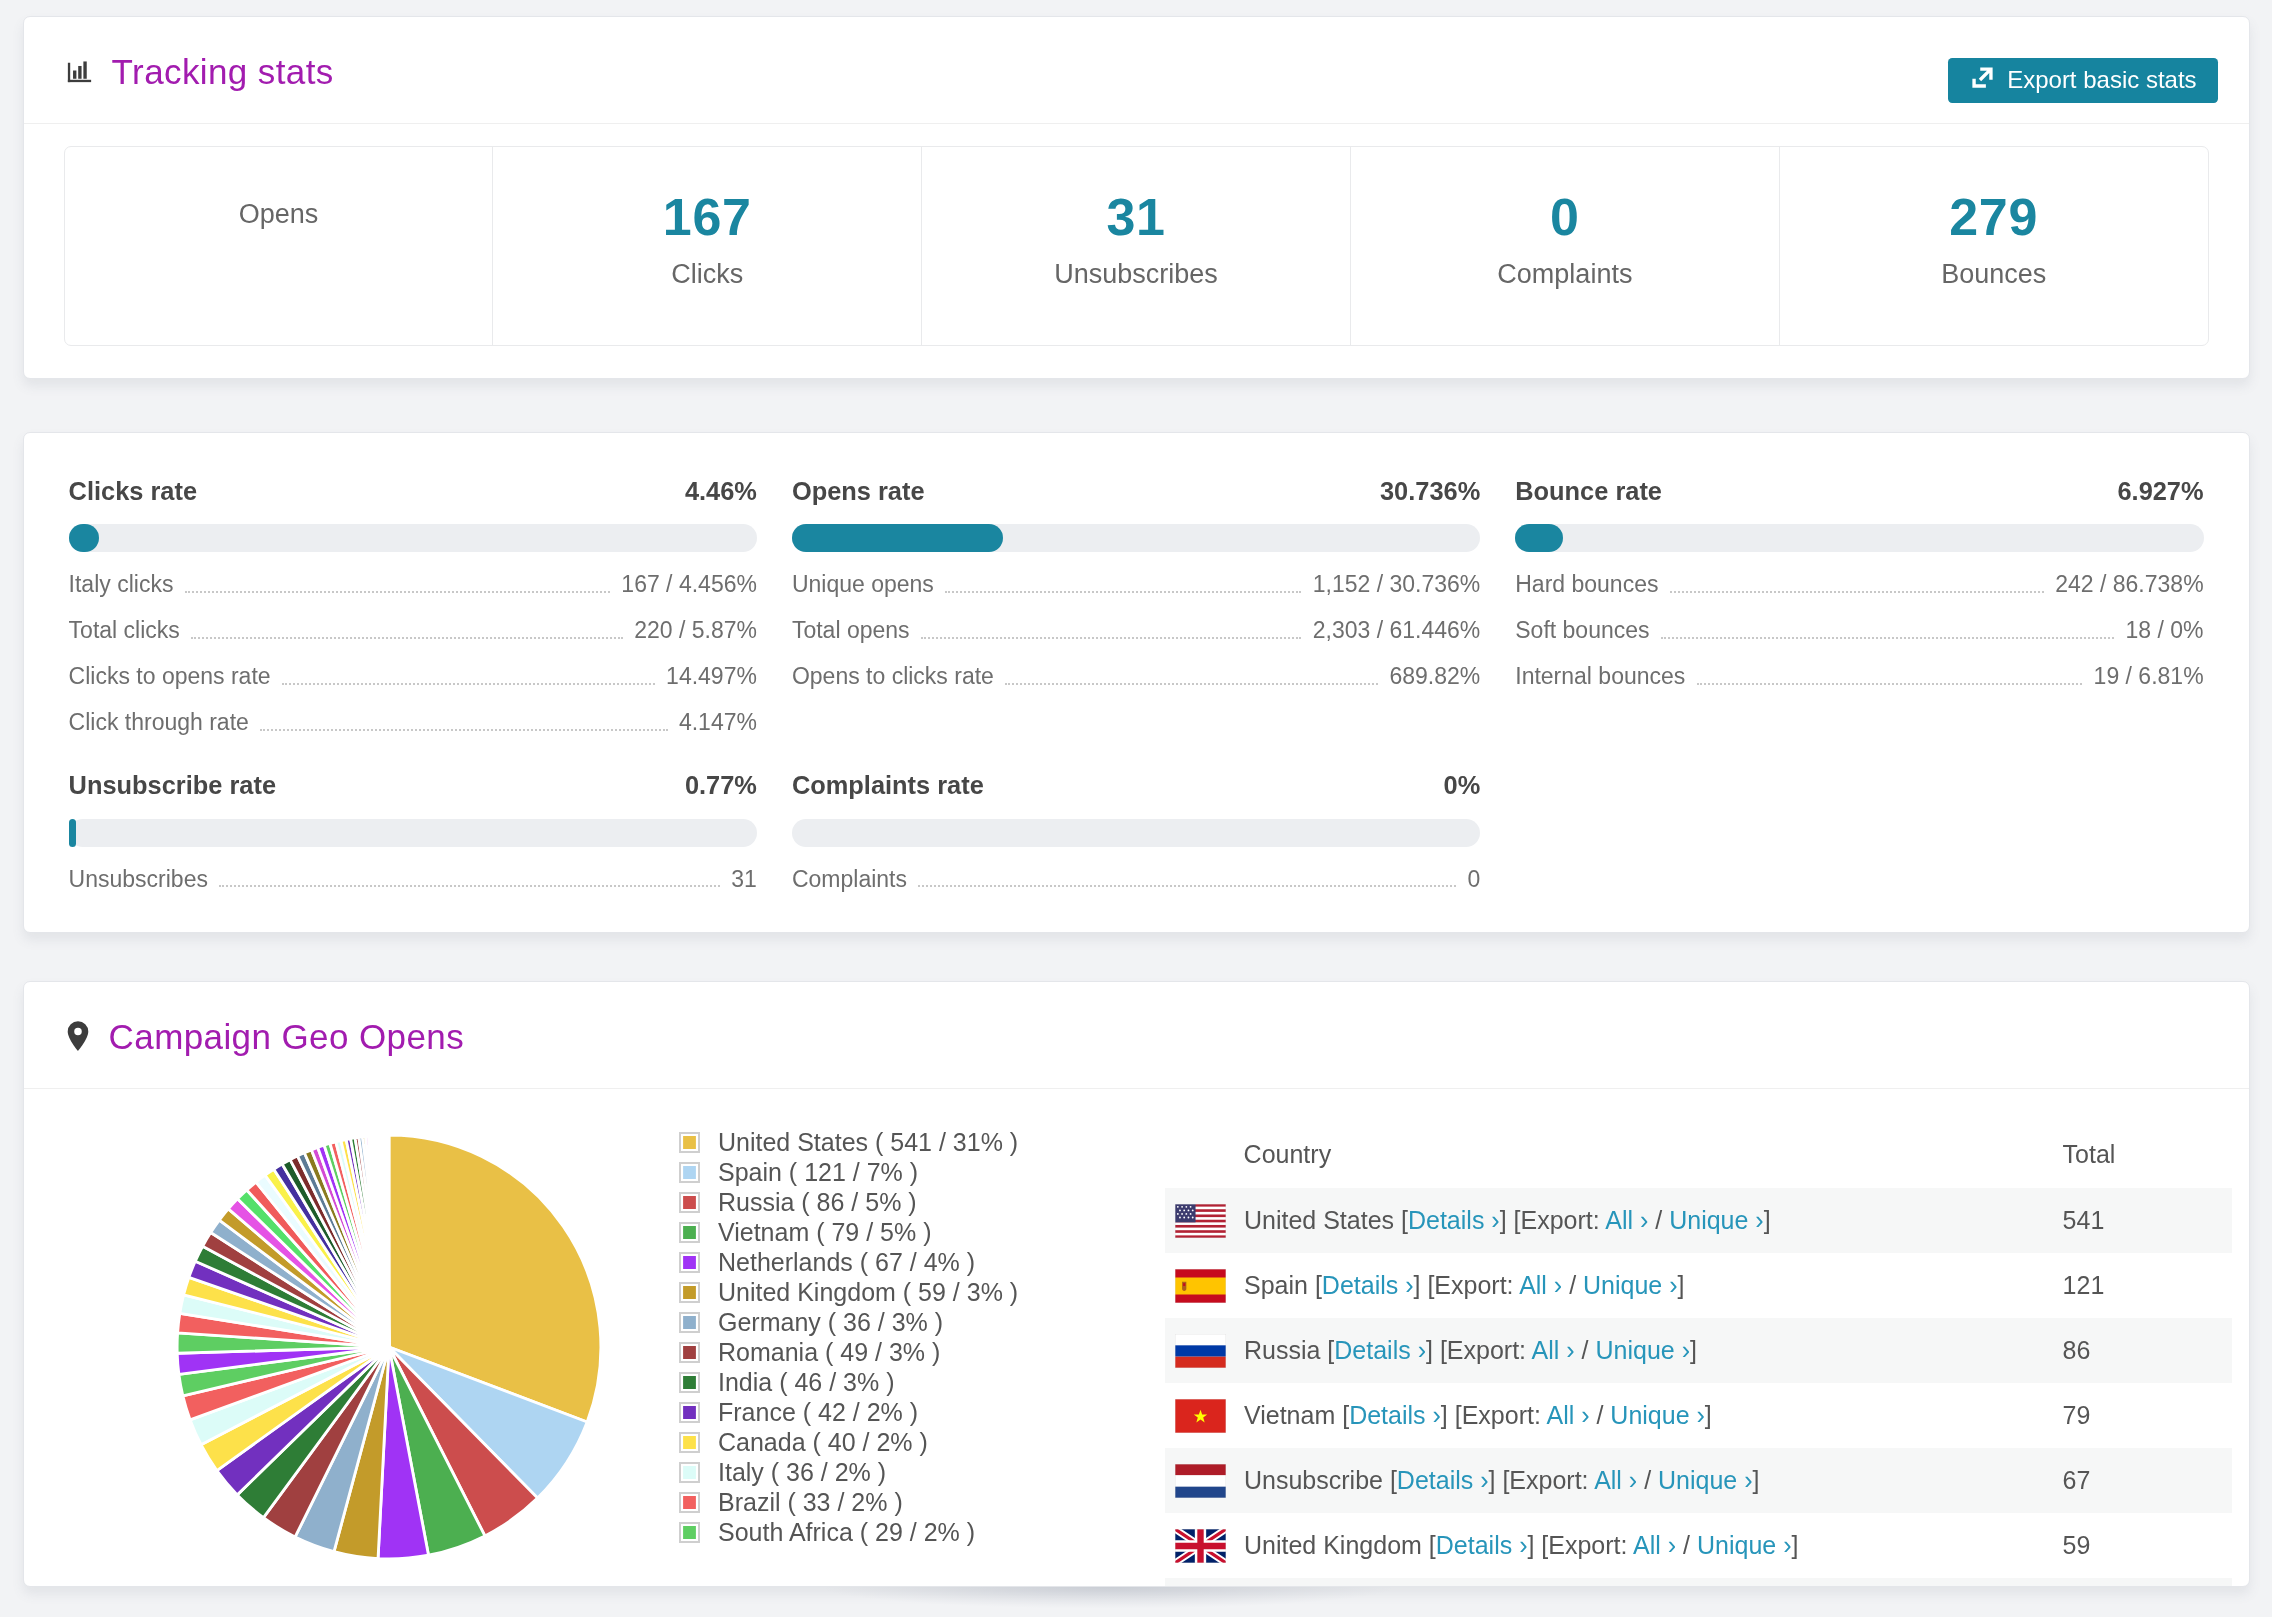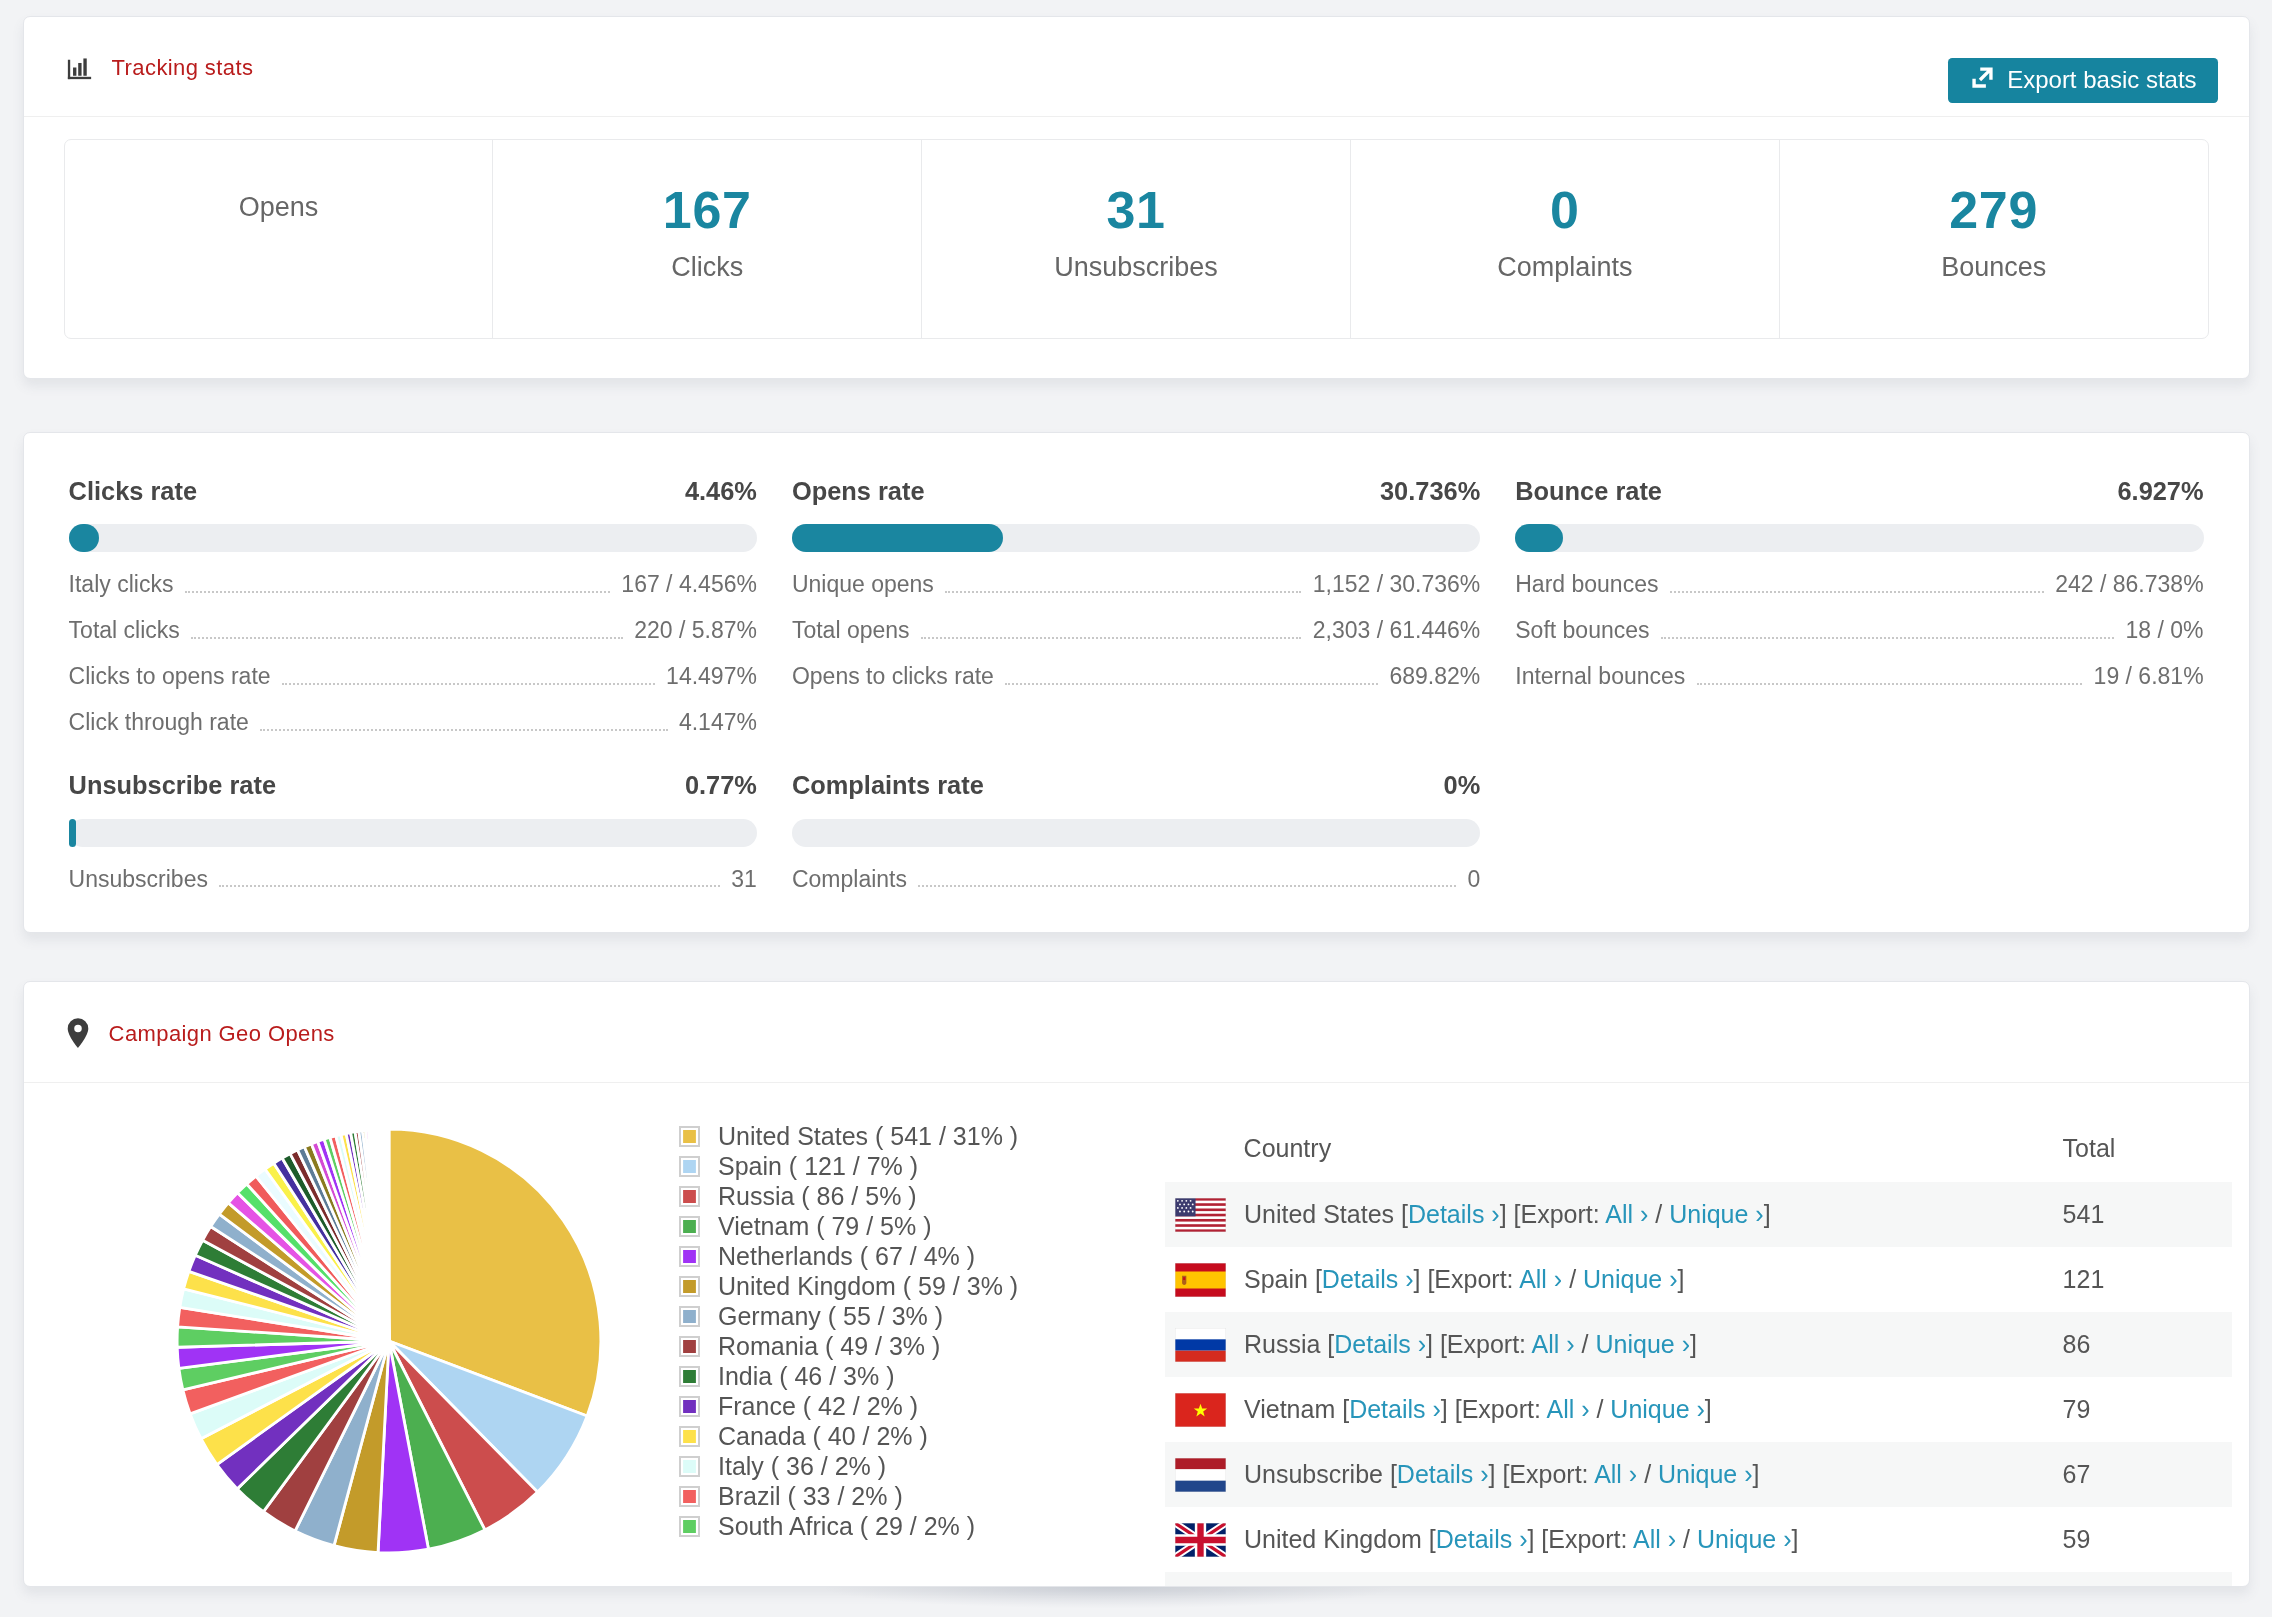--- a/index.html
+++ b/index.html
@@ -11,21 +11,21 @@
   .card {
     position:absolute; left:22.6px; width:2227px; background:#fff;
     border:1.4px solid #e4e6ea; border-radius:7px;
     box-shadow:0 7px 11.3px rgba(90,100,120,.10);
   }
   #card-tracking { top:15.5px;  height:363px; }
   #card-rates    { top:432px; height:501px; }
   #card-geo      { top:981px; height:606px; overflow:hidden; }
 
   .card-head { display:flex; align-items:center; gap:17px; padding:35px 40px 31px; }
-  .card-head .ttl { font-size:22px; color:#b91c1c; font-weight:500; letter-spacing:0.4px; }
+  .card-head .ttl { font-size:35px; color:#a21caf; font-weight:500; letter-spacing:0.4px; }
   .hline { height:1.4px; background:#efefef; }
 
   .export-btn {
     position:absolute; top:41px; right:31px; height:45px; padding:0 21px;
     display:flex; align-items:center; gap:11.3px; background:#16849f; color:#fff;
     border:none; border-radius:4.2px; font-size:24px; font-family:inherit; cursor:pointer;
   }
 
   .summary {
     margin:22.6px 40px 0; height:200px; border:1.4px solid #e9eaec; border-radius:7px;
@@ -337,21 +337,21 @@
         <div class="legend-item">
           <span class="sw" style="background: rgb(160, 51, 245);"></span>
           <span class="legend-text">Netherlands ( 67 / 4% )</span>
         </div>
         <div class="legend-item">
           <span class="sw" style="background: rgb(195, 155, 42);"></span>
           <span class="legend-text">United Kingdom ( 59 / 3% )</span>
         </div>
         <div class="legend-item">
           <span class="sw" style="background: rgb(143, 176, 204);"></span>
-          <span class="legend-text">Germany ( 55 / 3% )</span>
+          <span class="legend-text">Germany ( 36 / 3% )</span>
         </div>
         <div class="legend-item">
           <span class="sw" style="background: rgb(160, 64, 64);"></span>
           <span class="legend-text">Romania ( 49 / 3% )</span>
         </div>
         <div class="legend-item">
           <span class="sw" style="background: rgb(46, 125, 54);"></span>
           <span class="legend-text">India ( 46 / 3% )</span>
         </div>
         <div class="legend-item">

